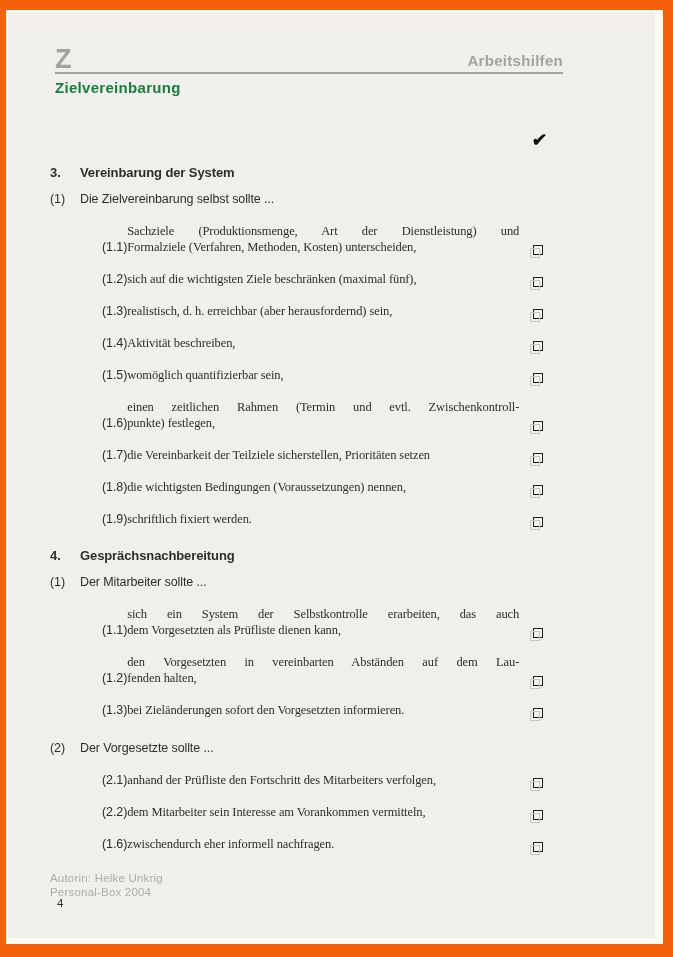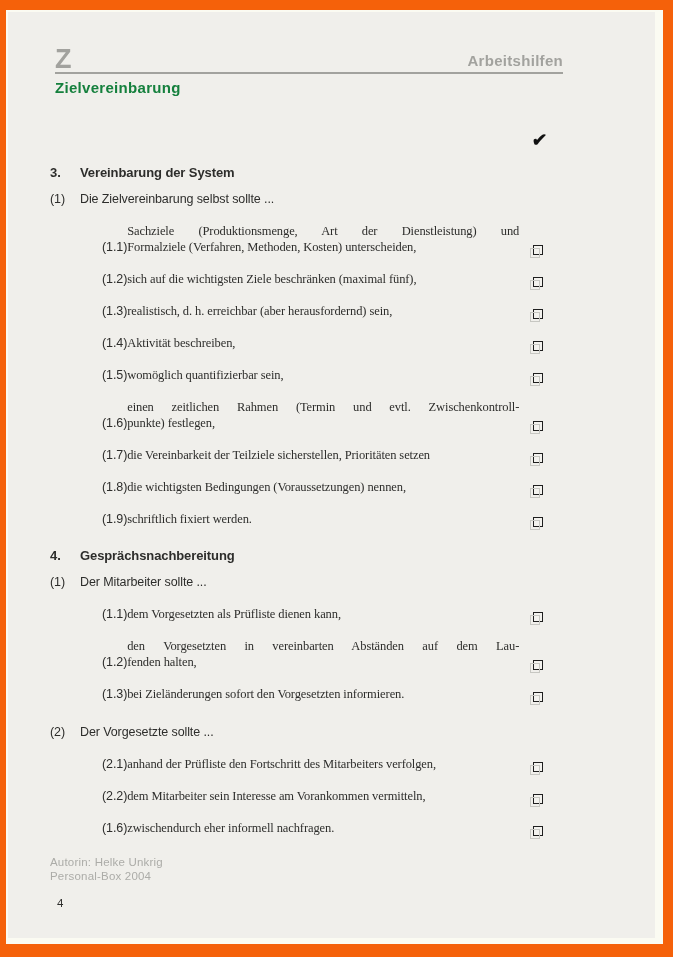--- a/index.html
+++ b/index.html
@@ -201,20 +201,21 @@
 
   <div class="group">
     <div class="row intro">
       <span class="col-num">(1)</span>
       <span>Der Mitarbeiter sollte ...</span>
     </div>
     <div class="items">
   <div class="item">
     <span class="inum">(1.1)</span>
     <span class="itext">
+                  <div class="line">sich ein System der Selbstkontrolle erarbeiten, das auch</div>
                   <div class="line">dem Vorgesetzten als Prüfliste dienen kann,</div>
                 </span>
     <span class="cbx"></span>
   </div>
 
   <div class="item">
     <span class="inum">(1.2)</span>
     <span class="itext">
                   <div class="line">den Vorgesetzten in vereinbarten Abständen auf dem Lau-</div>
                   <div class="line">fenden halten,</div>

